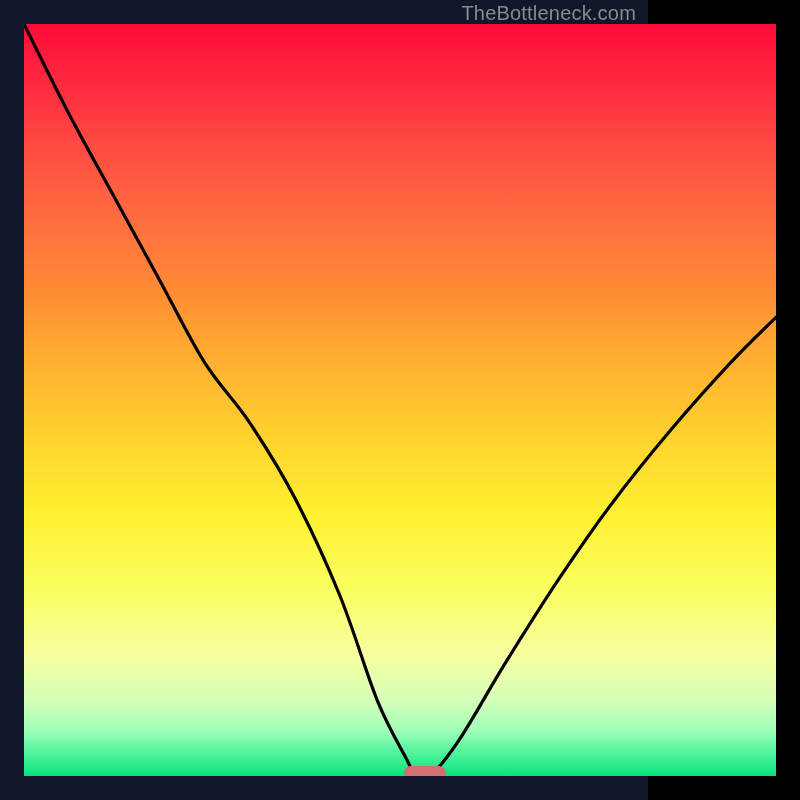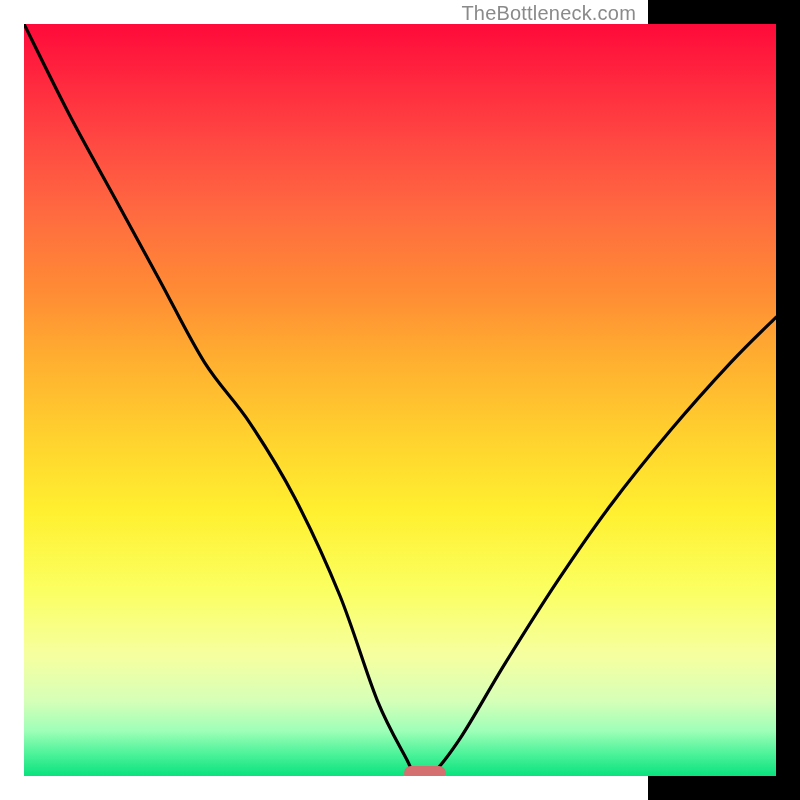--- a/index.html
+++ b/index.html
@@ -9,21 +9,21 @@
     height: 800px;
     background: #000;
     overflow: hidden;
   }
   .frame {
     position: absolute;
     top: 0;
     left: 0;
     width: 648px;
     height: 800px;
-    background: #ffffff;
+    background: #0f172a;
   }
   .plot {
     position: absolute;
     top: 24px;
     left: 24px;
     width: 752px;
     height: 752px;
     overflow: hidden;
   }
   .gradient {

